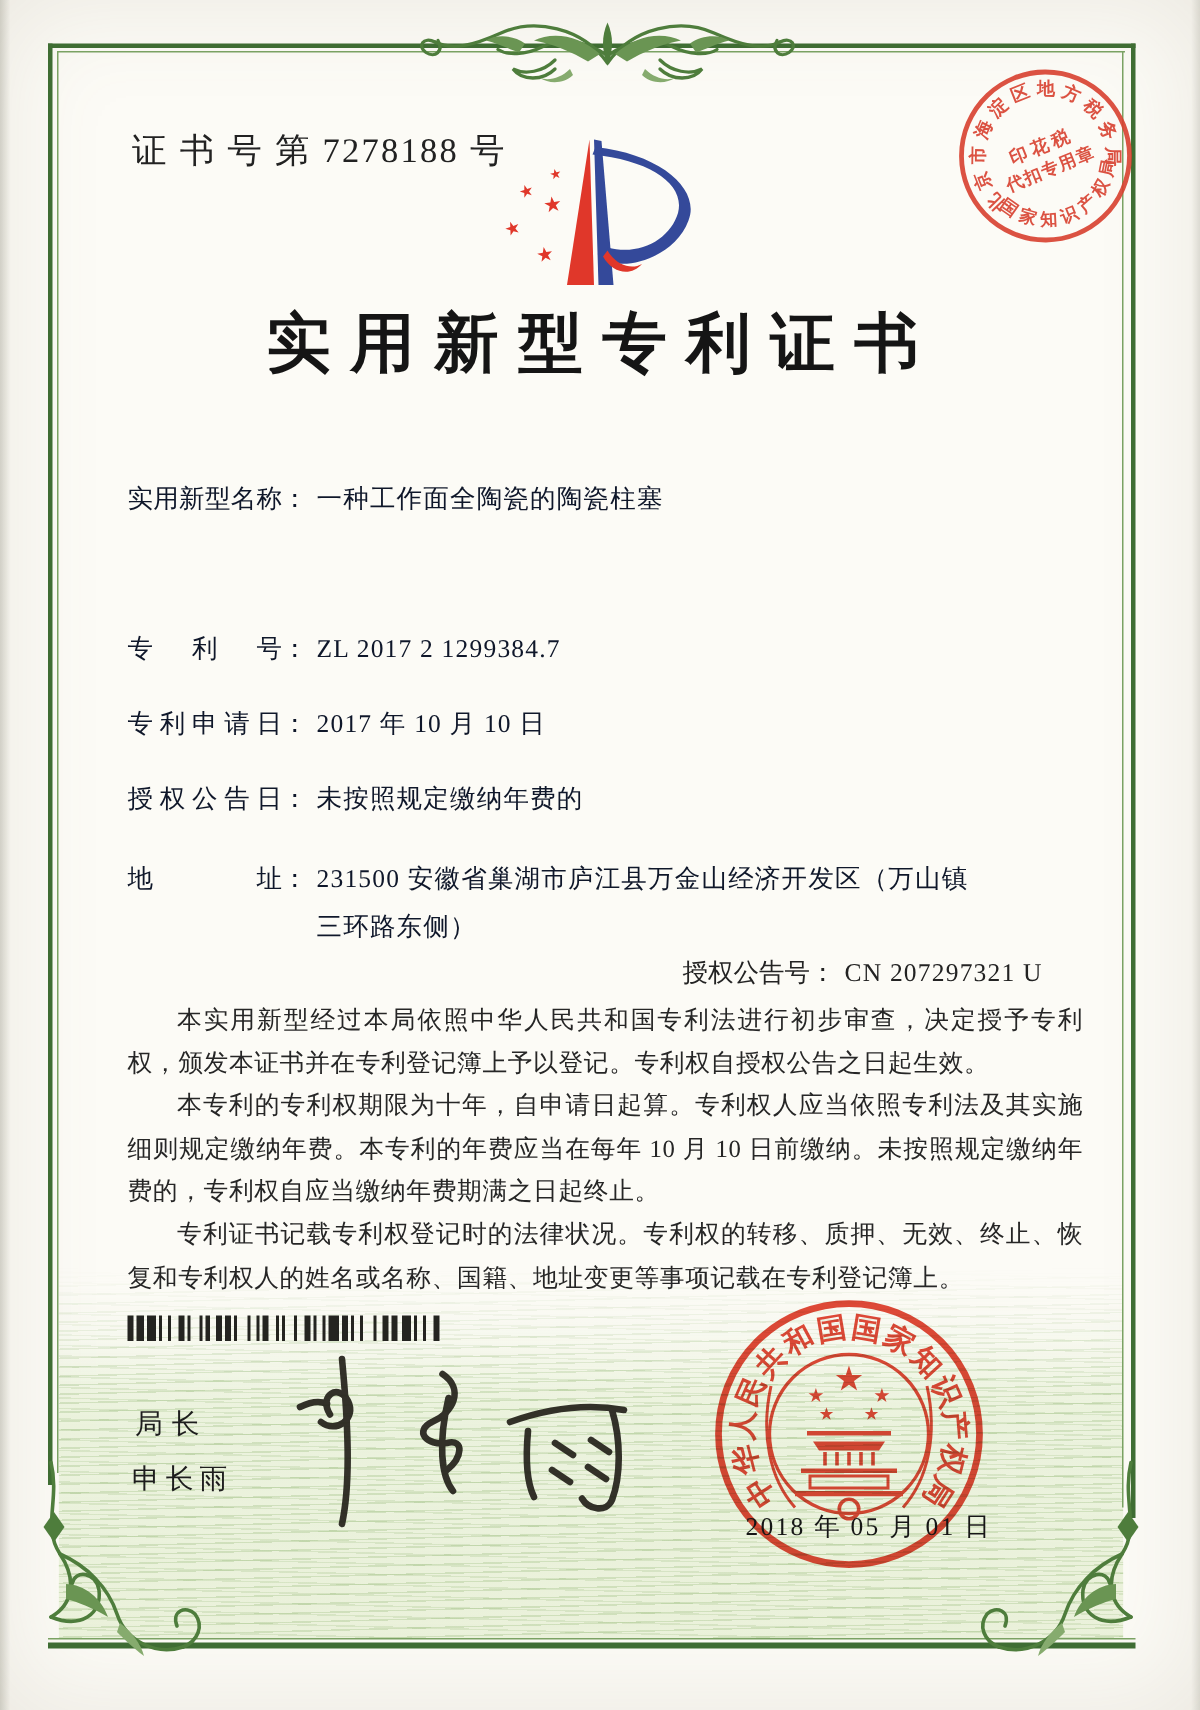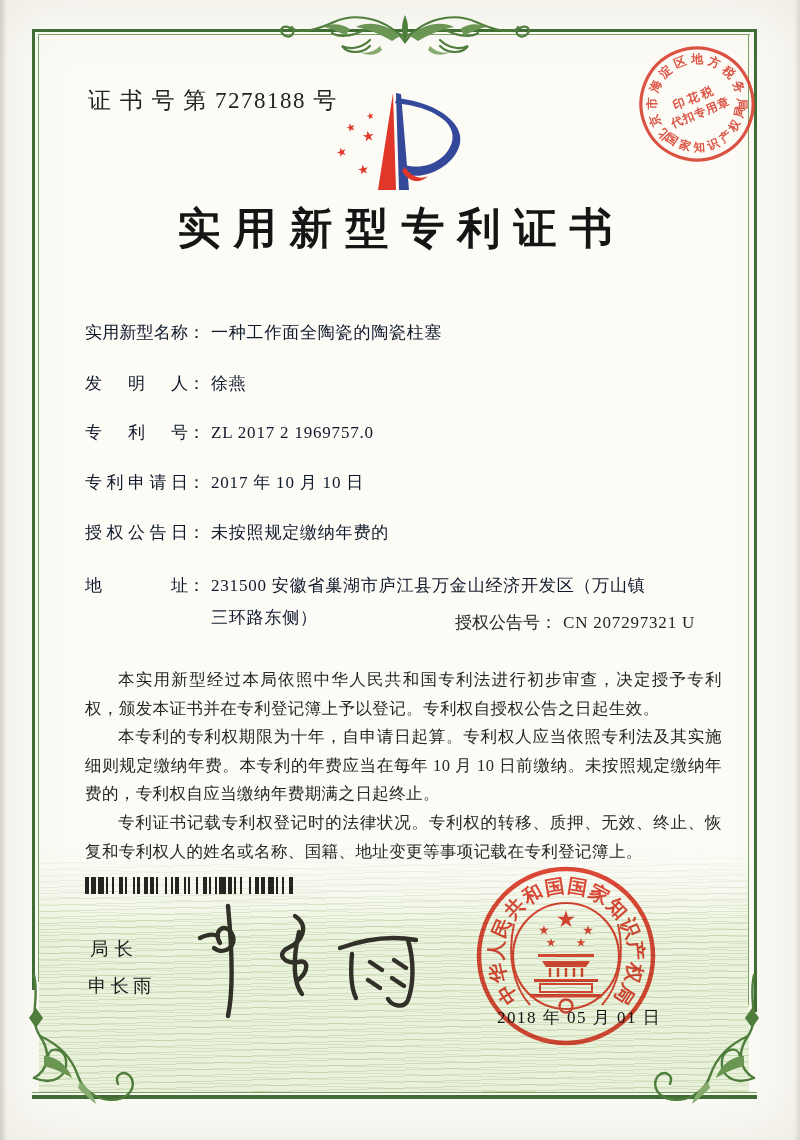--- a/index.html
+++ b/index.html
@@ -33,21 +33,21 @@
   .certno{position:absolute;left:88px;top:85px;font-size:23px;letter-spacing:1.5px;color:#222;}
 
   .title{position:absolute;left:33px;top:200px;width:724px;text-align:center;
     font-size:43px;font-weight:700;letter-spacing:13px;color:#151515;text-indent:13px;}
 
   .fieldrow{position:absolute;left:85px;font-size:17px;color:#0f172a;white-space:nowrap;}
   .fieldrow .lbl{display:inline-block;width:103px;text-align:justify;text-align-last:justify;vertical-align:top;}
   .fieldrow .colon{display:inline-block;}
   .fieldrow .val{display:inline-block;white-space:pre;letter-spacing:.8px;margin-left:6px;}
   .fieldrow .val2{display:block;margin-left:126px;letter-spacing:.8px;margin-top:9px;}
-  .gazette{position:absolute;left:455px;top:611px;font-size:17px;white-space:nowrap;color:#232323;}
+  .gazette{position:absolute;left:455px;top:637px;font-size:17px;white-space:nowrap;color:#232323;}
   .gazette .val{letter-spacing:.8px;margin-left:6px;white-space:pre;}
 
   .body-text{position:absolute;left:85px;top:666px;width:637px;}
   .body-text p{margin:0;text-indent:2em;font-size:16.5px;line-height:28.6px;
     text-align:justify;letter-spacing:.4px;color:#262626;}
 
   #barcode{position:absolute;left:85px;top:877px;width:210px;height:17px;display:flex;}
   #barcode span{flex-basis:0;display:block;}
   #barcode .bar{background:#242420;}
 
@@ -155,25 +155,22 @@
       <text x="13" y="71" font-size="12" transform="rotate(-20 13 71)">★</text>
       <text x="34" y="89" font-size="13" transform="rotate(-10 34 89)">★</text>
     </g>
   </svg>
 
   <div class="title">实用新型专利证书</div>
 
   <div class="fieldrow" style="top:321px">
     <span class="lbl">实用新型名称</span><span class="colon">：</span><span class="val">一种工作面全陶瓷的陶瓷柱塞</span>
   </div>
-  <div class="fieldrow" style="top:372px">
-    <span class="lbl">发明人</span><span class="colon">：</span><span class="val">徐燕</span>
-  </div>
   <div class="fieldrow" style="top:421px">
-    <span class="lbl">专利号</span><span class="colon">：</span><span class="val">ZL 2017 2 1969757.0</span>
+    <span class="lbl">专利号</span><span class="colon">：</span><span class="val">ZL 2017 2 1299384.7</span>
   </div>
   <div class="fieldrow" style="top:471px">
     <span class="lbl">专利申请日</span><span class="colon">：</span><span class="val">2017 年 10 月 10 日</span>
   </div>
   <div class="fieldrow" style="top:521px">
     <span class="lbl">授权公告日</span><span class="colon">：</span><span class="val">未按照规定缴纳年费的</span>
   </div>
   <div class="fieldrow" style="top:574px">
     <span class="lbl">地址</span><span class="colon">：</span><span class="val">231500 安徽省巢湖市庐江县万金山经济开发区（万山镇</span>
     <span class="val2">三环路东侧）</span>

